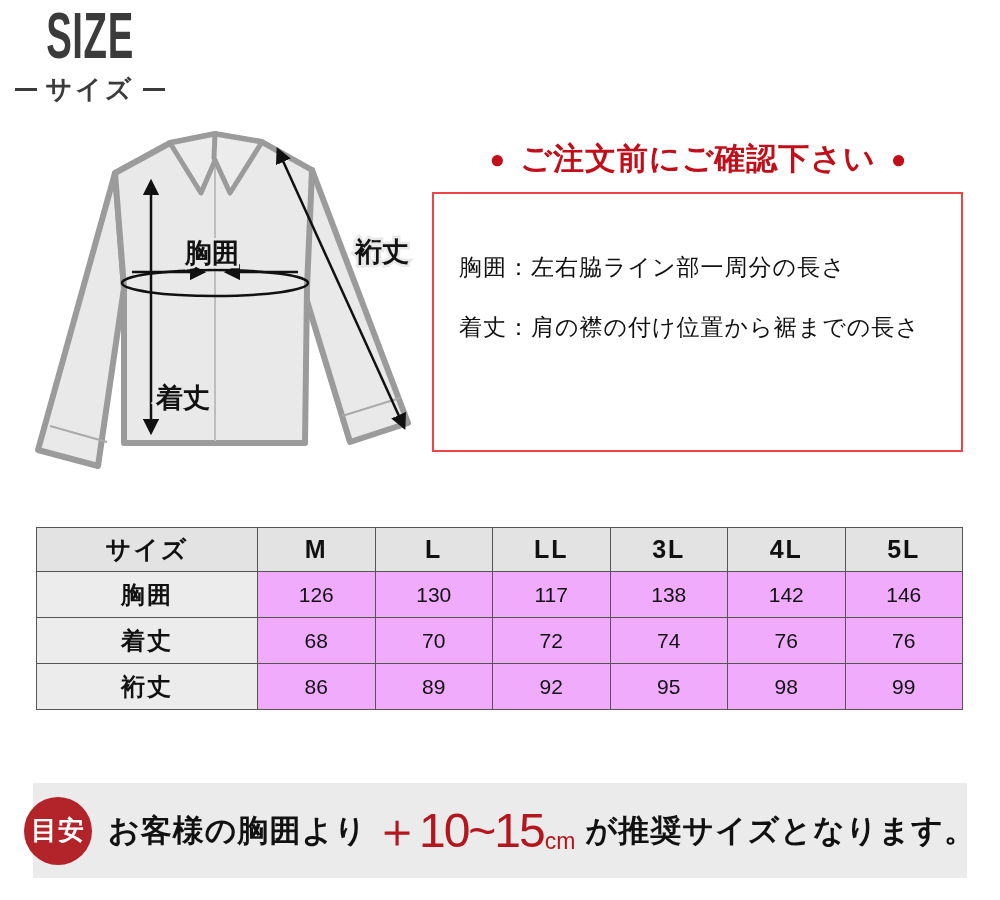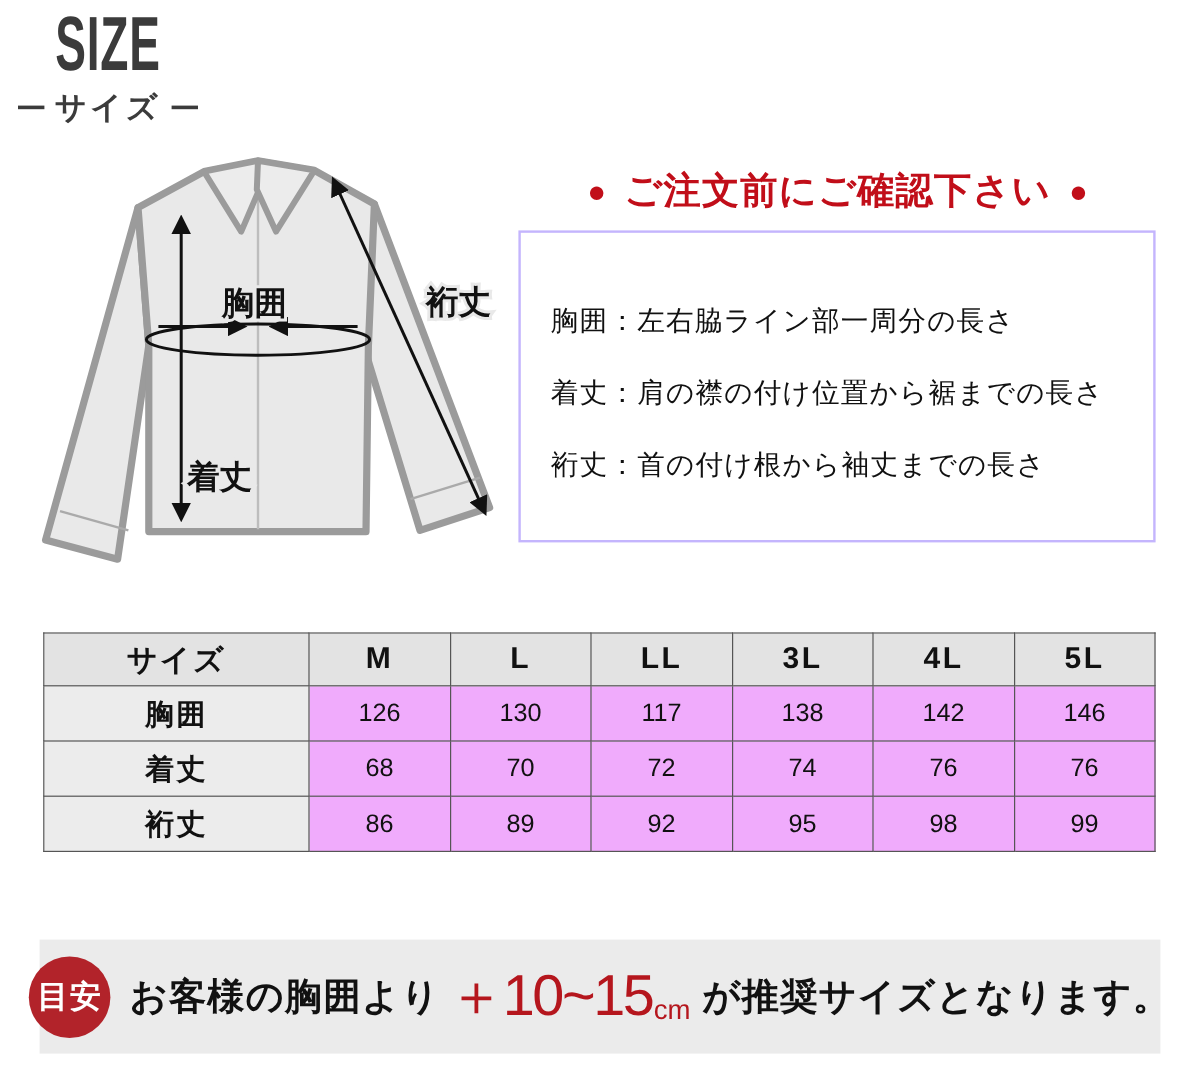--- a/index.html
+++ b/index.html
@@ -28,21 +28,21 @@
     position:absolute; left:428px; top:140px; width:540px; height:38px;
     display:flex; align-items:center; justify-content:center; gap:15px;
     color:#c10e19; font-weight:700;
   }
   .notice-heading .bullet { font-size:26px; line-height:1; }
   .notice-heading .heading-text { font-size:31px; letter-spacing:1px; white-space:nowrap; }
 
   
   .notice-box {
     position:absolute; left:432px; top:192px; width:531px; height:260px;
-    border:2px solid #c4b5fd; background:#fff; box-sizing:border-box;
+    border:2px solid #ef4444; background:#fff; box-sizing:border-box;
     padding:58px 10px 0 25px;
   }
   .notice-line { font-size:23px; color:#111; margin-bottom:29px; letter-spacing:1px; white-space:nowrap; }
 
   
   .size-table {
     position:absolute; left:36px; top:527px; width:927px;
     border-collapse:collapse; table-layout:fixed;
   }
   .size-table th, .size-table td {
@@ -117,21 +117,20 @@
 
   <div class="notice-heading">
     <span class="bullet">●</span>
     <span class="heading-text">ご注文前にご確認下さい</span>
     <span class="bullet">●</span>
   </div>
 
   <div class="notice-box">
     <div class="notice-line">胸囲：左右脇ライン部一周分の長さ</div>
     <div class="notice-line">着丈：肩の襟の付け位置から裾までの長さ</div>
-    <div class="notice-line">裄丈：首の付け根から袖丈までの長さ</div>
   </div>
 
   <table class="size-table">
     <colgroup>
       <col style="width:221px">
       <col>
         <col>
         <col>
         <col>
         <col>

